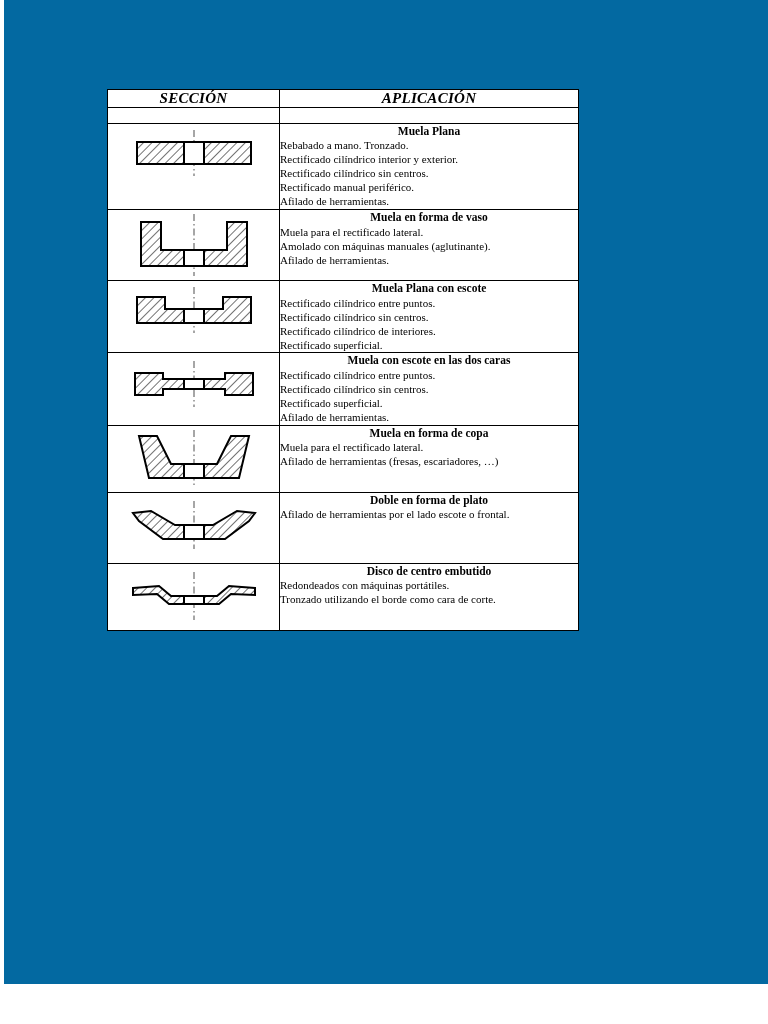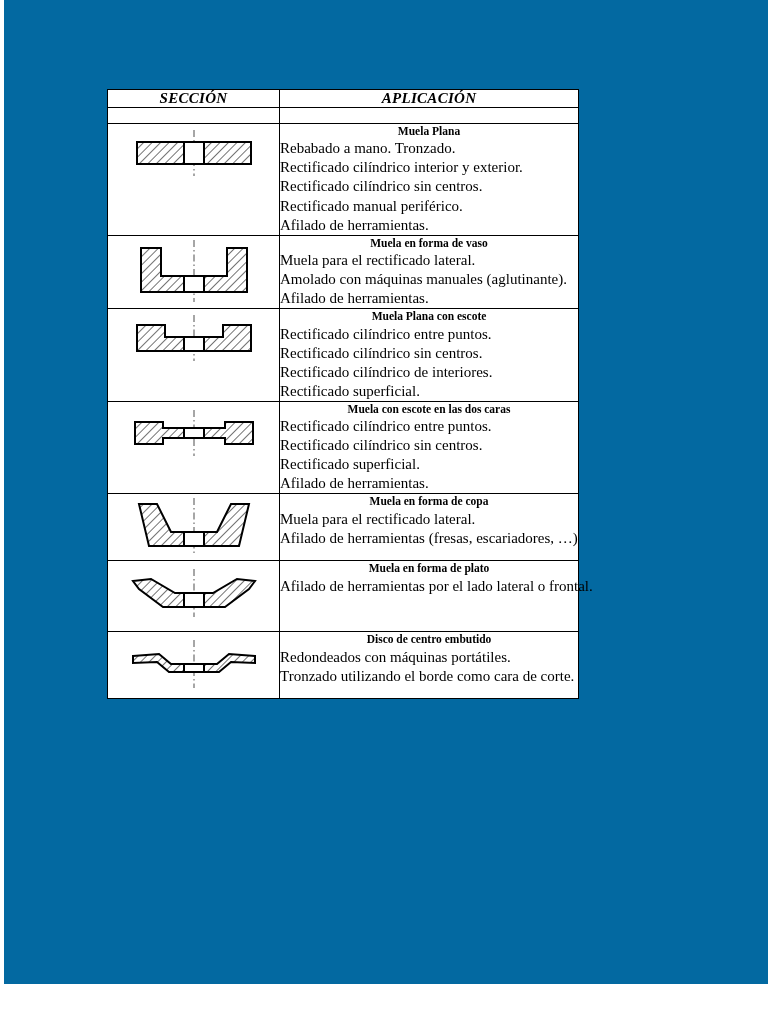--- a/index.html
+++ b/index.html
@@ -62,21 +62,21 @@
     padding: 3px 4px 4px 4px;
   }
   .app-title {
     text-align: center;
     font-weight: bold;
     font-size: 11.5px;
     margin-bottom: 1px;
     line-height: 1.25;
   }
   .app-lines {
-    font-size: 15px;
+    font-size: 11px;
     line-height: 1.27;
   }
   .app-lines div {
     white-space: nowrap;
   }
   svg { display: block; margin: 0 auto; }
 </style>
 </head>
 <body>
 
@@ -235,23 +235,23 @@
                   <line x1="0" y1="0" x2="0" y2="6" stroke="#000" stroke-width="1.1"></line>
                 </pattern>
               </defs>
               <line x1="75" y1="8" x2="75" y2="56" stroke="#000" stroke-width="0.7" stroke-dasharray="7,3,1.5,3"></line>
               <path d="M14,20 L32,18 L56,32 L65,32 L65,46 L44,46 L20,28 Z" fill="url(#h6)" stroke="#000" stroke-width="2"></path>
               <path d="M136,20 L118,18 L94,32 L85,32 L85,46 L106,46 L130,28 Z" fill="url(#h6)" stroke="#000" stroke-width="2"></path>
               <rect x="65" y="32" width="20" height="14" fill="#fff" stroke="#000" stroke-width="2"></rect>
             </svg>
           </td>
           <td class="app-cell">
-            <div class="app-title">Muela en forma de plato</div>
-            <div class="app-lines">
-              <div>Afilado de herramientas por el lado lateral o frontal.</div>
+            <div class="app-title">Doble en forma de plato</div>
+            <div class="app-lines">
+              <div>Afilado de herramientas por el lado escote o frontal.</div>
             </div>
           </td>
         </tr>
 
         <tr>
           <td class="fig-cell">
             <svg width="150" height="66" viewBox="0 0 150 66">
               <defs>
                 <pattern id="h7" width="6" height="6" patternUnits="userSpaceOnUse" patternTransform="rotate(45)">
                   <rect width="6" height="6" fill="#fff"></rect>

